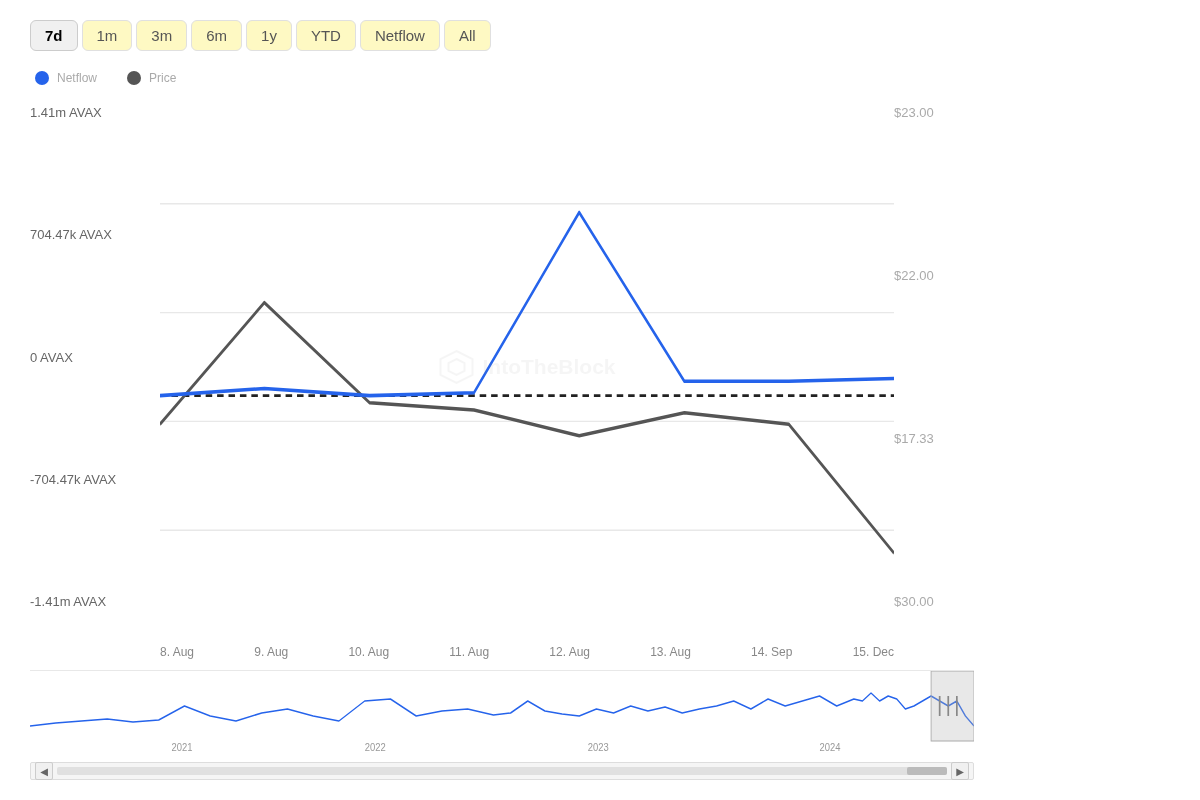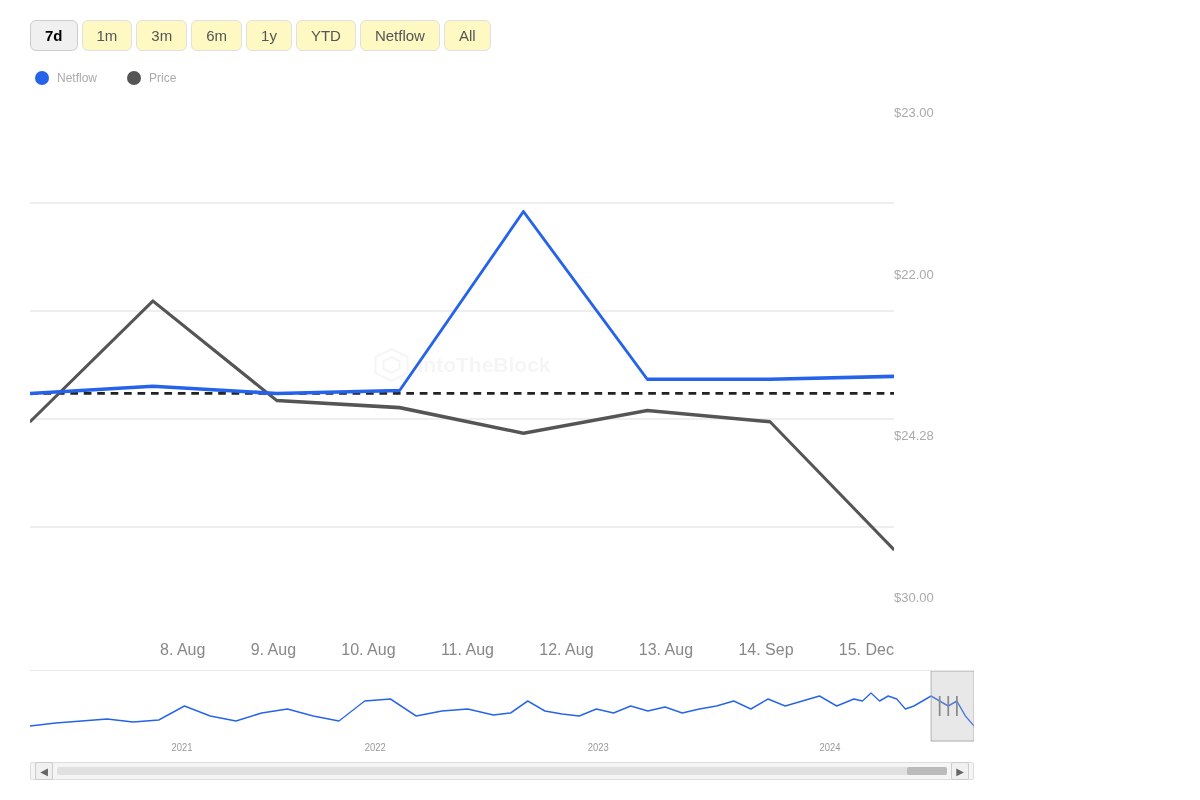--- a/index.html
+++ b/index.html
@@ -115,21 +115,21 @@
     }
 
     .x-axis {
       display: flex;
       justify-content: space-between;
       padding: 6px 0 6px 130px;
       padding-right: 80px;
     }
 
     .x-label {
-      font-size: 16px;
+      font-size: 12px;
       color: #888;
     }
 
     
     .watermark {
       position: absolute;
       top: 50%;
       left: 50%;
       transform: translate(-50%, -50%);
       opacity: 0.08;
@@ -225,20 +225,27 @@
       <span class="legend-label">Netflow</span>
     </div>
     <div class="legend-item">
       <div class="legend-dot dark"></div>
       <span class="legend-label">Price</span>
     </div>
   </div>
 
   <div class="main-chart-area">
 
+    <div class="y-axis-left">
+    <div class="y-label-left">1.41m AVAX</div>
+        <div class="y-label-left">704.47k AVAX</div>
+        <div class="y-label-left">0 AVAX</div>
+        <div class="y-label-left">-704.47k AVAX</div>
+        <div class="y-label-left">-1.41m AVAX</div>
+      </div>
 
     <div class="chart-svg-container">
       <div class="watermark">
         <svg width="36" height="36" viewBox="0 0 36 36" fill="none">
           <polygon points="18,2 34,10 34,26 18,34 2,26 2,10" stroke="#888" stroke-width="2" fill="none"></polygon>
           <polygon points="18,10 26,14 26,22 18,26 10,22 10,14" stroke="#888" stroke-width="2" fill="none"></polygon>
         </svg>
         <span>IntoTheBlock</span>
       </div>
       <svg width="100%" height="100%" viewBox="0 0 900 380" preserveAspectRatio="none">
@@ -252,21 +259,21 @@
 
         <polyline points="0,230 128,145 257,215 385,220 514,238 643,222 771,230 900,320" fill="none" stroke="#555" stroke-width="2.5" stroke-linejoin="round"></polyline>
 
         <polyline points="0,210 128,205 257,210 385,208 514,82 643,200 771,200 900,198" fill="none" stroke="#2563eb" stroke-width="2.5" stroke-linejoin="round"></polyline>
       </svg>
     </div>
 
     <div class="y-axis-right">
     <div class="y-label-right">$23.00</div>
         <div class="y-label-right">$22.00</div>
-        <div class="y-label-right">$24.28</div>
+        <div class="y-label-right">$17.33</div>
         <div class="y-label-right">$30.00</div>
       </div>
 
   </div>
 
   <div class="x-axis">
   <div class="x-label">8. Aug</div>
       <div class="x-label">9. Aug</div>
       <div class="x-label">10. Aug</div>
       <div class="x-label">11. Aug</div>

